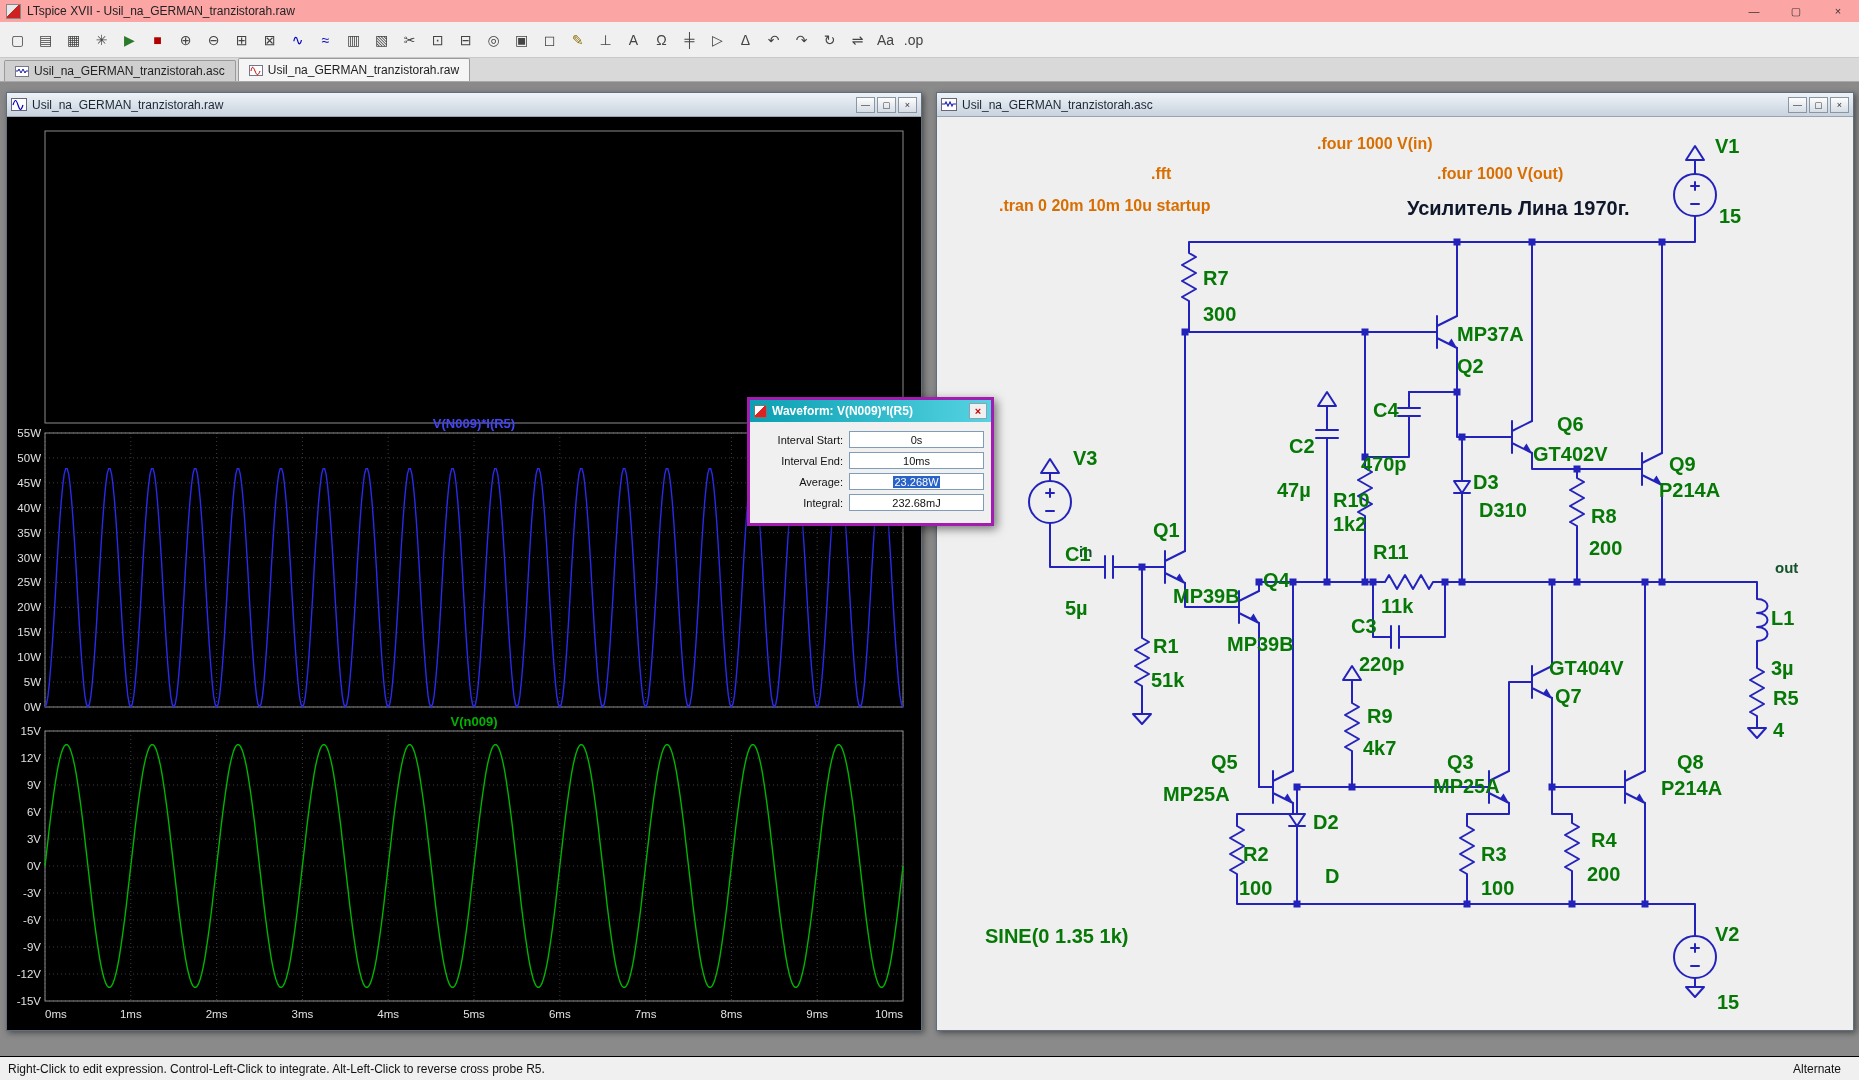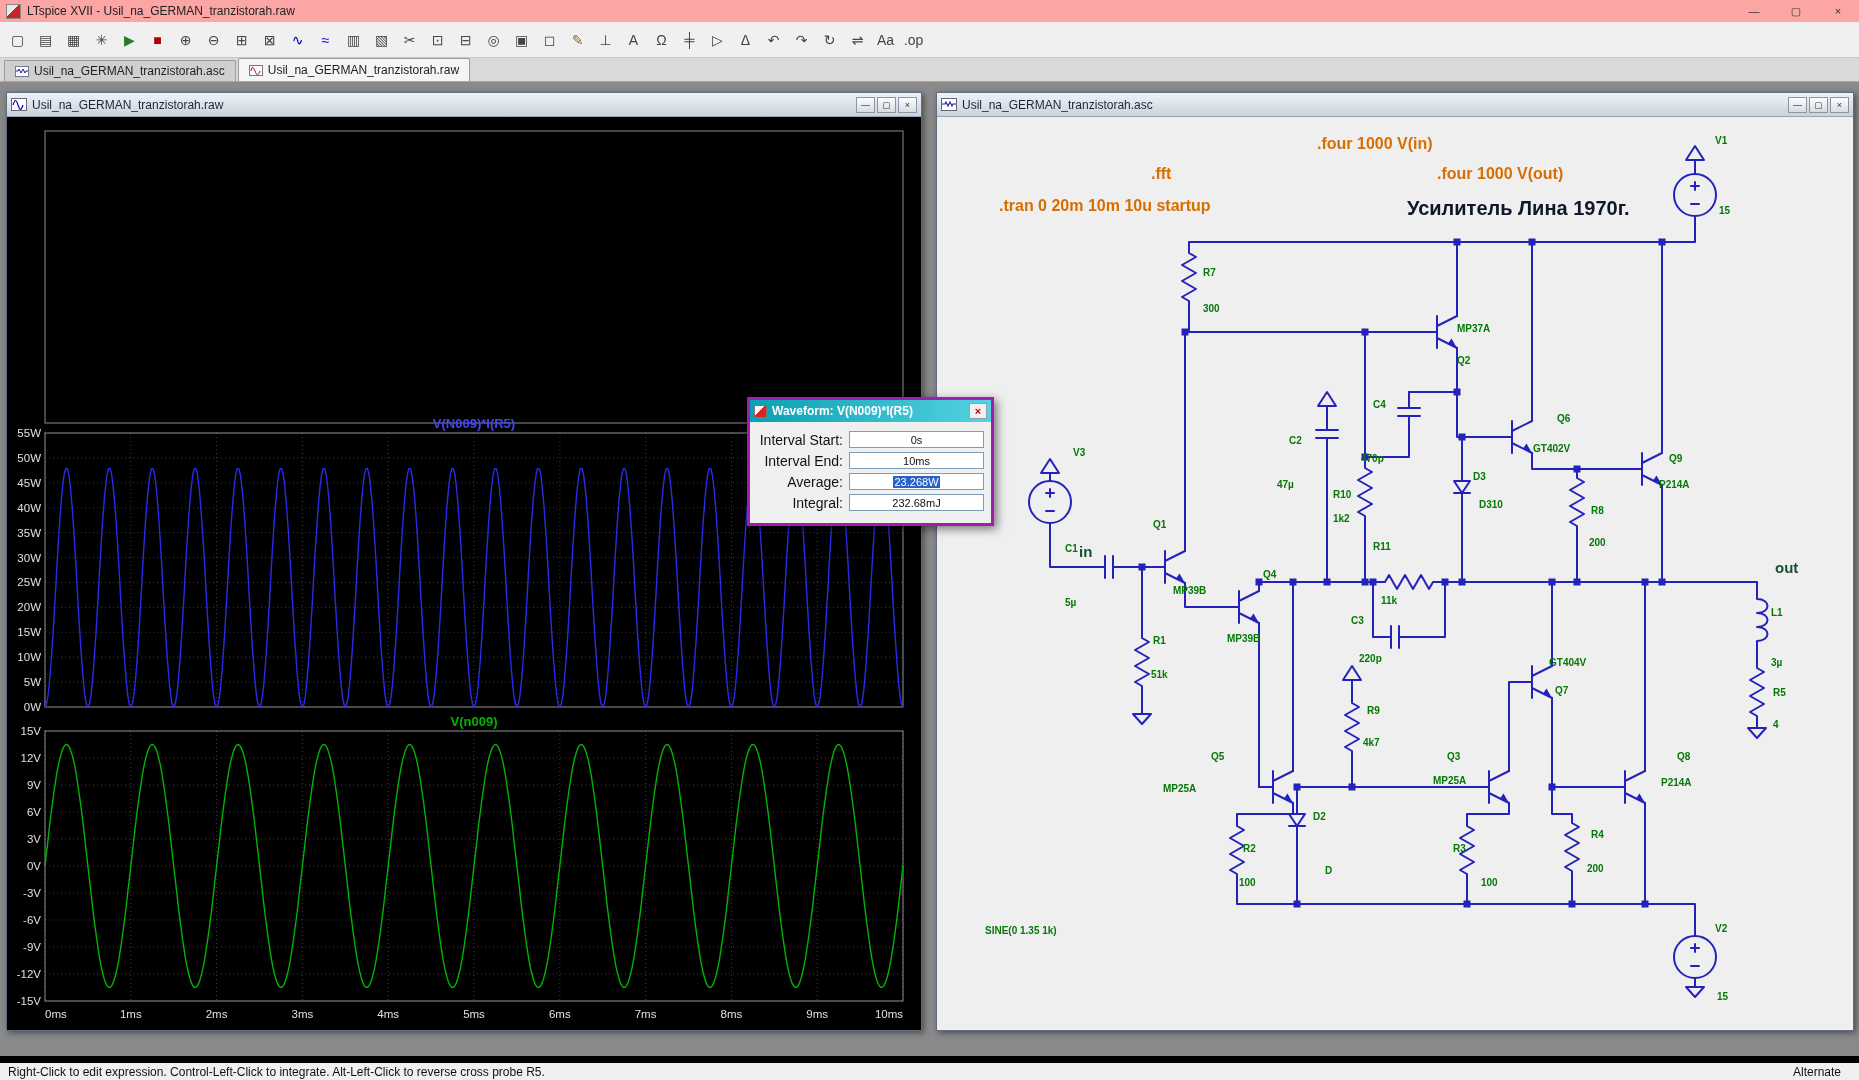--- a/index.html
+++ b/index.html
@@ -38,38 +38,38 @@
   .grid { stroke:#3d3d3d; stroke-width:1; stroke-dasharray:1 3; }
   .yt,.xt { fill:#e0e0e0; font-size:11.5px; font-family:"Liberation Sans",sans-serif; }
   .plabel { font-size:13px; font-weight:bold; font-family:"Liberation Sans",sans-serif; }
 
   
   #schsvg { position:absolute; left:0; top:0; }
   .w { stroke:#2323bb; stroke-width:2; fill:none; stroke-linecap:round; stroke-linejoin:round; }
   .j { fill:#2323bb; stroke:none; }
   #schlabels { position:absolute; inset:0; pointer-events:none; }
   .slab { position:absolute; white-space:nowrap; font-weight:bold; }
-  .cmp { color:#067806; font-size:10px; }
+  .cmp { color:#067806; font-size:20px; }
   .dir { color:#d96e00; font-size:16px; }
   .ttl { color:#0f172a; font-size:20px; }
   .pin { color:#14532d; font-size:15px;margin-left:46px; }
 
   
   .dialog { position:absolute; width:247px; background:#f0f0f0; border:3px solid #a21caf; box-shadow:3px 3px 9px rgba(0,0,0,.5); z-index:40; padding-bottom:10px; }
   .dlg-title { height:22px; background:linear-gradient(90deg,#0a9fb2,#55d3e2); color:#fff; font-size:12px; font-weight:bold; display:flex; align-items:center; gap:5px; padding:0 4px; }
   .dlg-icon { width:13px; height:13px; background:linear-gradient(135deg,#fff 45%,#d22 45%); border:1px solid #777; }
   .dlg-close { margin-left:auto; width:18px; height:16px; background:#f0f0f0; border:1px solid #90a0ae; color:#c00; font-weight:bold; font-size:11px; line-height:14px; text-align:center; }
   .dlg-body { padding-top:7px; }
   .dlg-row { display:flex; align-items:center; height:21px; padding:0 7px; }
-  .dlg-label { width:92px; text-align:right; font-size:14px; color:#111; padding-right:6px; }
+  .dlg-label { width:92px; text-align:right; font-size:11px; color:#111; padding-right:6px; }
   .dlg-input { flex:1; height:17px; background:#fff; border:1px solid #7f9db9; font-size:11px; display:flex; align-items:center; justify-content:center; color:#111; }
   .dlg-input .sel { background:#2a63c8; color:#fff; padding:0 1px; }
 
   
-  .statusbar { height:24px; background:#f0f0f0; border-top:7px solid #000000; display:flex; align-items:center; padding:4px 8px; font-size:12px; color:#111; flex:0 0 auto; }
+  .statusbar { height:24px; background:#f0f0f0; border-top:1px solid #000000; display:flex; align-items:center; padding:4px 8px; font-size:12px; color:#111; flex:0 0 auto; }
   .sb-right { margin-left:auto; padding-right:10px; }
 </style>
 </head>
 <body>
 
 <div id="app">
 
   <div class="titlebar">
     <div class="app-icon"></div>
     <span class="title-text">LTspice XVII - Usil_na_GERMAN_tranzistorah.raw</span>
@@ -437,21 +437,21 @@
             <div class="slab cmp" style="left: 274px; top: 634px;">Q5</div>
             <div class="slab cmp" style="left: 226px; top: 666px;">MP25A</div>
             <div class="slab cmp" style="left: 510px; top: 634px;">Q3</div>
             <div class="slab cmp" style="left: 496px; top: 658px;">MP25A</div>
             <div class="slab cmp" style="left: 740px; top: 634px;">Q8</div>
             <div class="slab cmp" style="left: 724px; top: 660px;">P214A</div>
             <div class="slab cmp" style="left: 306px; top: 726px;">R2</div>
             <div class="slab cmp" style="left: 302px; top: 760px;">100</div>
             <div class="slab cmp" style="left: 376px; top: 694px;">D2</div>
             <div class="slab cmp" style="left: 388px; top: 748px;">D</div>
-            <div class="slab cmp" style="left: 516px; top: 726px;">R3</div>
+            <div class="slab cmp" style="left: 544px; top: 726px;">R3</div>
             <div class="slab cmp" style="left: 544px; top: 760px;">100</div>
             <div class="slab cmp" style="left: 654px; top: 712px;">R4</div>
             <div class="slab cmp" style="left: 650px; top: 746px;">200</div>
             <div class="slab cmp" style="left: 48px; top: 808px;">SINE(0 1.35 1k)</div>
             <div class="slab cmp" style="left: 778px; top: 806px;">V2</div>
             <div class="slab cmp" style="left: 780px; top: 874px;">15</div>
           </div>
       </div>
     </div>
 

